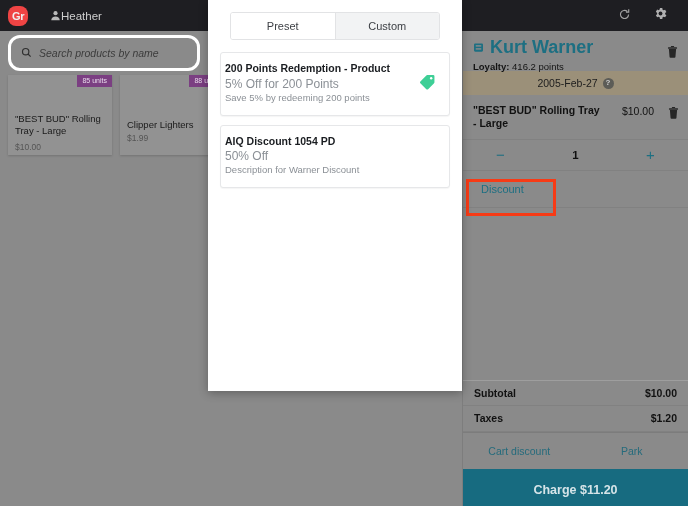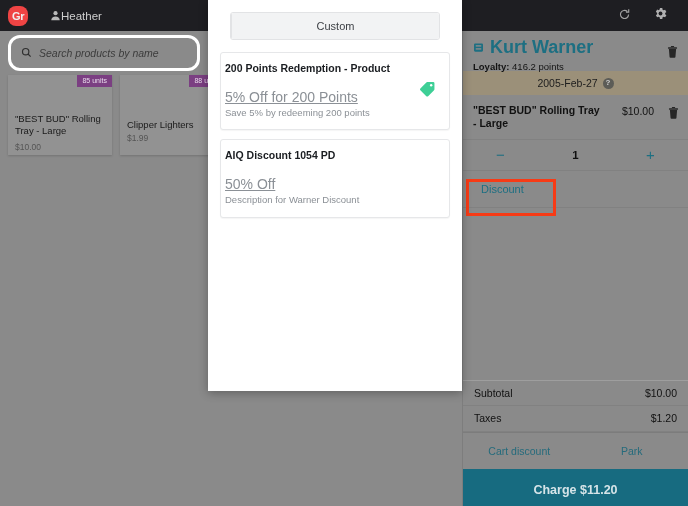--- a/index.html
+++ b/index.html
@@ -274,20 +274,21 @@
   .totrow {
     height: 26px;
     display: flex;
     align-items: center;
     justify-content: space-between;
     padding: 0 11px;
     font-size: 10.5px;
     color: #111111;
     border-bottom: 1px solid #818181;
     box-sizing: border-box;
+    font-weight: bold;
   }
   .totrow.first { border-top: 1px solid #9e9e9e; }
   .actionrow {
     height: 36px;
     display: flex;
     align-items: center;
     border-top: 1px solid #7c7c7c;
   }
   .actionrow > div {
     flex: 1;
@@ -347,25 +348,24 @@
     margin-bottom: 9px;
     box-shadow: 0 1px 1px rgba(0,0,0,0.04);
   }
   .d-title {
     font-size: 10.5px;
     font-weight: bold;
     color: #1a1d21;
     line-height: 1.3;
   }
   .d-sub {
-    font-size: 14px;
+    font-size: 12px;
     color: #8b9096;
-    margin-top: 12px;
+    margin-top: 0;
     line-height: 1.35;
-    text-decoration: underline;
   }
   .d-desc {
     font-size: 9.5px;
     color: #8b9096;
     line-height: 1.35;
   }
   .d-tag {
     position: absolute;
     right: 13px;
     top: 50%;
@@ -515,20 +515,21 @@
     <div class="actionrow">
       <div>Cart discount</div>
       <div>Park</div>
     </div>
 
     <div class="chargebtn">Charge $11.20</div>
   </div>
 
   <div class="modal">
     <div class="tabs">
+      <div class="tab active">Preset</div>
       <div class="tab inactive">Custom</div>
     </div>
 
     <div class="dlist">
       <div class="ditem">
         <div class="d-title">200 Points Redemption - Product</div>
         <div class="d-sub">5% Off for 200 Points</div>
         <div class="d-desc">Save 5% by redeeming 200 points</div>
         <span class="d-tag">
           <svg width="17" height="17" viewBox="0 0 24 24" fill="#3ecf96">

